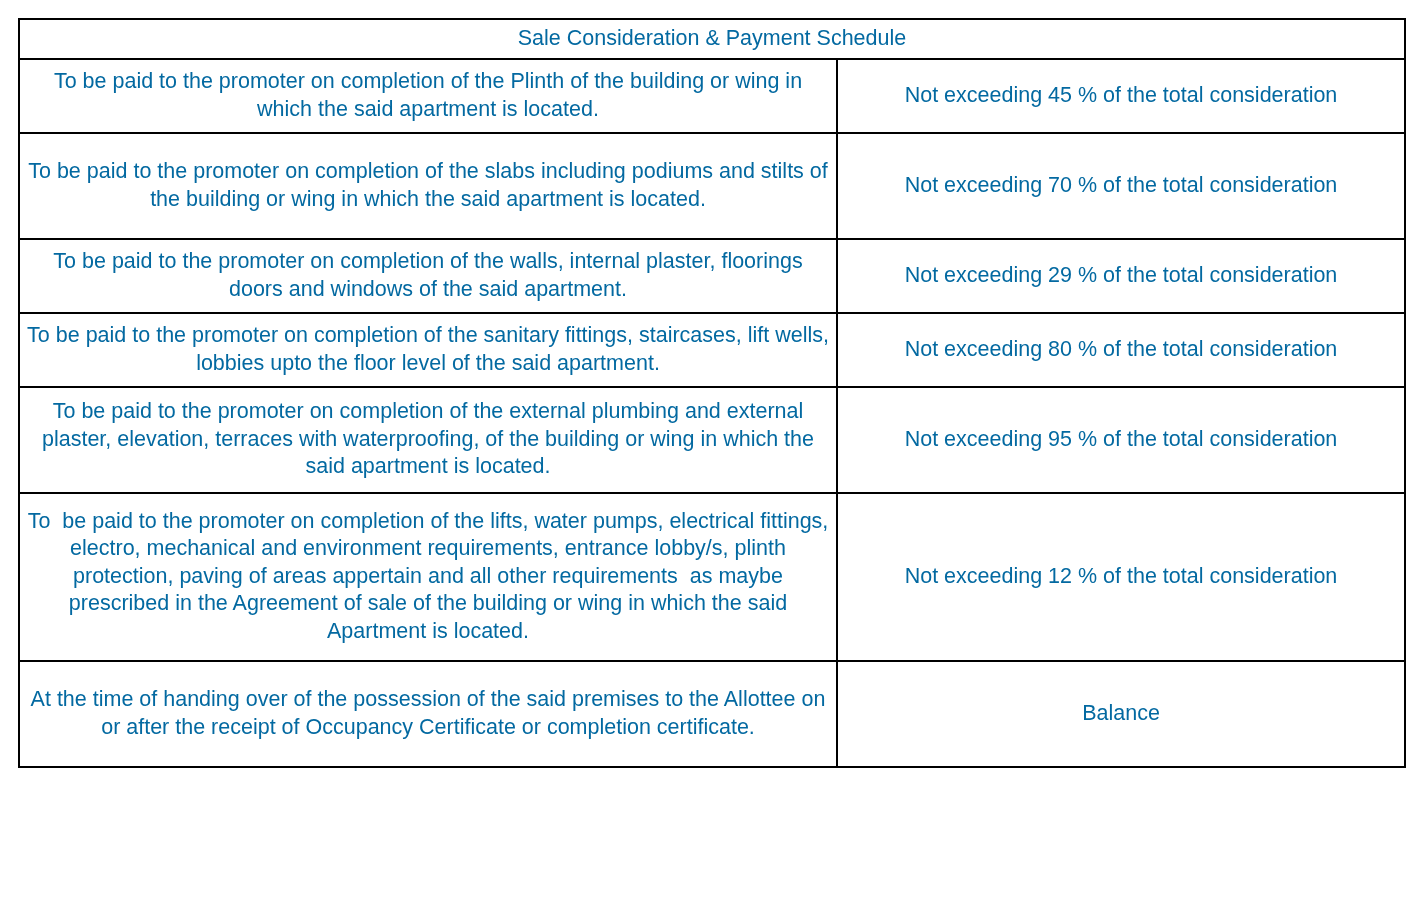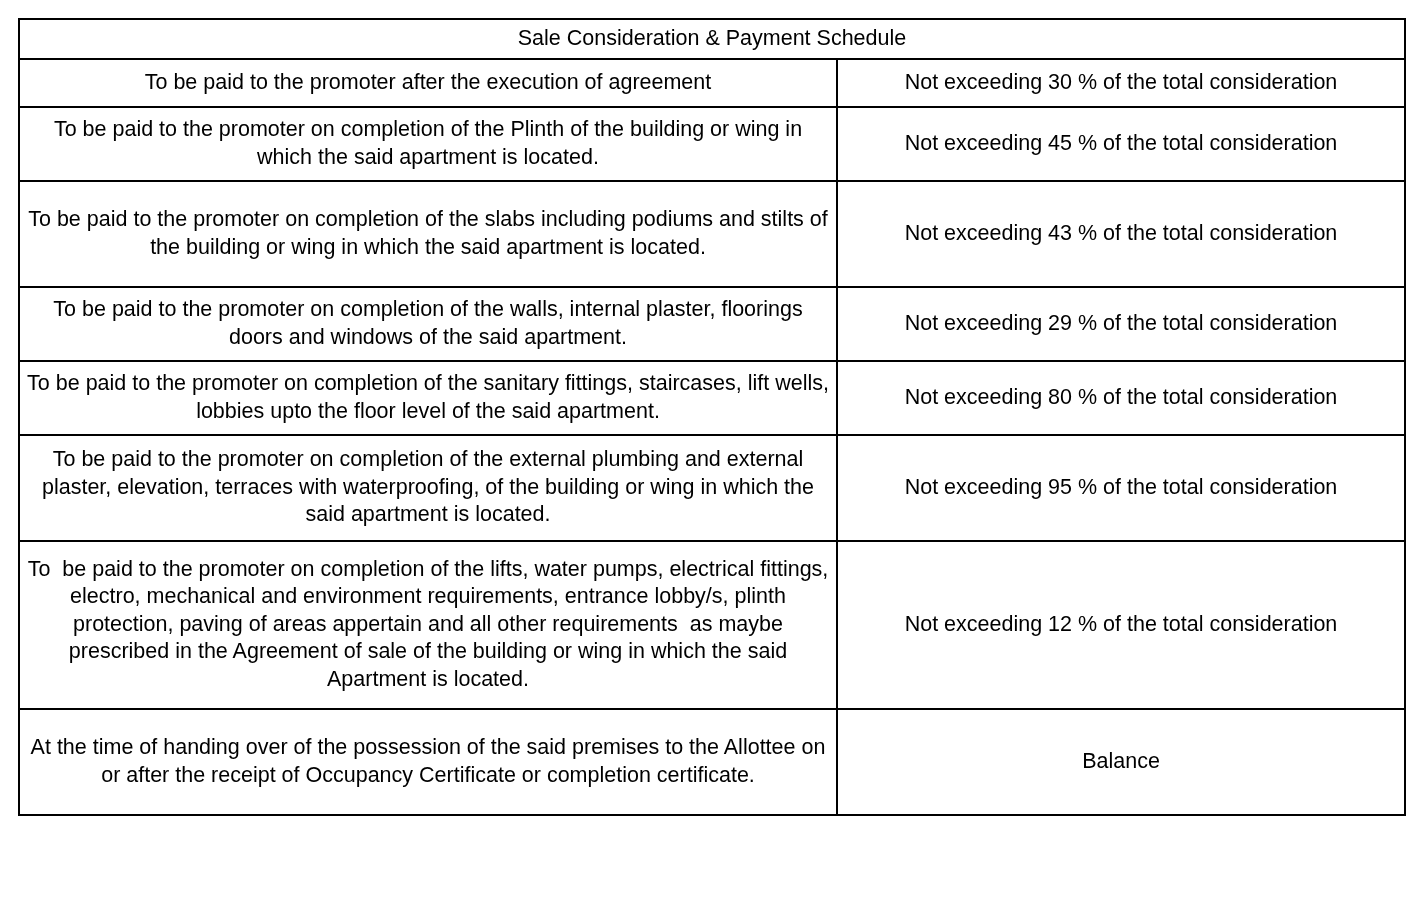--- a/index.html
+++ b/index.html
@@ -33,21 +33,21 @@
 
   table.schedule td,
   table.schedule th {
     border: 2px solid #000000;
     padding: 5px 6px;
     vertical-align: middle;
     text-align: center;
     font-size: 21.5px;
     line-height: 1.28;
     font-weight: normal;
-    color: #000000;
+    color: #0369a1;
     white-space: pre-wrap;
   }
 
   .col-period   { width: 818px; }
   .col-percent  { width: 568px; }
 
   .title-cell {
     font-weight: bold;
     font-size: 22.5px;
     padding: 9px 6px 10px 6px;
@@ -91,31 +91,27 @@
       <col class="col-percent">
     </colgroup>
 
     <thead>
       <tr>
         <th class="title-cell" colspan="2">Sale Consideration &amp; Payment Schedule</th>
       </tr>
     </thead>
 
     <tbody>
-      <tr class="r2">
-        <td class="cell-period">To be paid to the promoter after the execution of agreement</td>
-        <td class="cell-percent">Not exceeding 30 % of the total consideration</td>
-      </tr>
       <tr class="r3">
         <td class="cell-period">To be paid to the promoter on completion of the Plinth of the building or wing in which the said apartment is located.</td>
         <td class="cell-percent">Not exceeding 45 % of the total consideration</td>
       </tr>
       <tr class="r4">
         <td class="cell-period">To be paid to the promoter on completion of the slabs including podiums and stilts of the building or wing in which the said apartment is located.</td>
-        <td class="cell-percent">Not exceeding 43 % of the total consideration</td>
+        <td class="cell-percent">Not exceeding 70 % of the total consideration</td>
       </tr>
       <tr class="r5">
         <td class="cell-period">To be paid to the promoter on completion of the walls, internal plaster, floorings doors and windows of the said apartment.</td>
         <td class="cell-percent">Not exceeding 29 % of the total consideration</td>
       </tr>
       <tr class="r6">
         <td class="cell-period">To be paid to the promoter on completion of the sanitary fittings, staircases, lift wells, lobbies upto the floor level of the said apartment.</td>
         <td class="cell-percent">Not exceeding 80 % of the total consideration</td>
       </tr>
       <tr class="r7">

